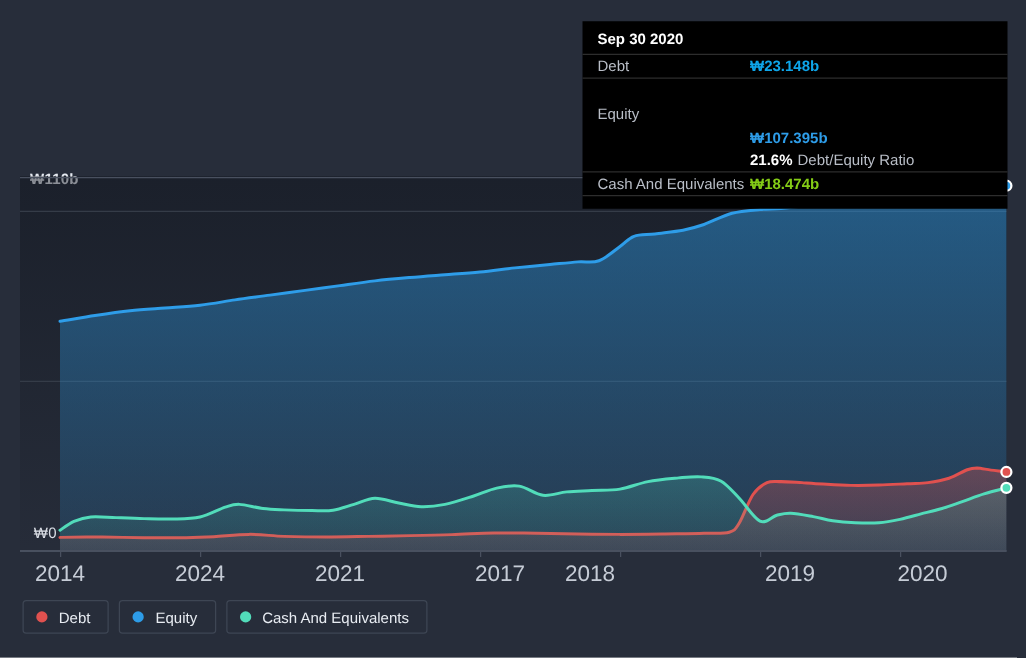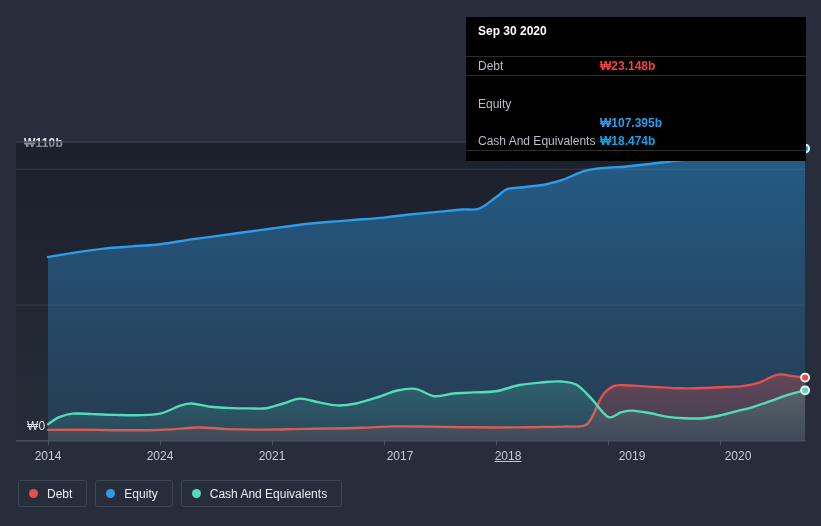--- a/index.html
+++ b/index.html
@@ -2,25 +2,25 @@
 <html><head>
 <meta charset="utf-8">
 <style>
   html,body{margin:0;padding:0;}
   body{font-family:"Liberation Sans",sans-serif;}
   #stage{position:relative;width:821px;height:526px;background:#272d3a;overflow:hidden;}
   svg{position:absolute;left:0;top:0;display:block;}
   .y-label{position:absolute;font-size:12px;color:#e6eaf1;letter-spacing:.2px;}
   .y-label.top{left:24px;top:136px;font-weight:bold;}
   .y-label.zero{left:27px;top:419px;}
-  .x-tick-label{position:absolute;top:449px;transform:translateX(-50%);font-size:12px;color:#c6ccd6;}
+  .x-tick-label{position:absolute;top:449px;transform:translateX(-50%);font-size:18px;color:#c6ccd6;}
   
   .tooltip{position:absolute;left:466px;top:17px;width:340px;background:#000;color:#b9bec7;
            font-size:12px;padding-bottom:10px;z-index:5;box-sizing:border-box;}
-  .tt-title{padding:7px 12px 18px;font-weight:bold;color:#fff;border-bottom:1px solid #2d2d2d;}
+  .tt-title{padding:7px 12px 5px;font-weight:bold;color:#fff;border-bottom:1px solid #2d2d2d;}
   .tt-row{display:flex;align-items:center;padding:2px 12px;min-height:13px;}
   .tt-row.sep{border-bottom:1px solid #2d2d2d;}
   .tt-row .lbl{width:122px;flex:none;}
   .tt-row .val{font-weight:bold;}
   .tt-row .ratio-pct{font-weight:bold;color:#fff;}
   .tt-row .ratio-lbl{color:#b9bec7;margin-left:4px;}
   
   .legend{position:absolute;left:18px;top:480px;display:flex;gap:8px;}
   .leg-item{display:flex;align-items:center;gap:9px;border:1px solid #3e4654;border-radius:3px;
             padding:0 14px 0 10px;height:27px;color:#e8ecf2;font-size:12px;cursor:pointer;box-sizing:border-box;}
@@ -75,38 +75,42 @@
       <circle cx="805.119999999999" cy="148.58086363636363" r="4" fill="#2e9de9" stroke="#ffffff" stroke-width="1.8"></circle>
       <circle cx="805.119999999999" cy="377.57952727272726" r="4" fill="#e0514f" stroke="#ffffff" stroke-width="1.8"></circle>
       <circle cx="805.119999999999" cy="390.2843090909091" r="4" fill="#52dcba" stroke="#ffffff" stroke-width="1.8"></circle>
     </svg>
 
   <div id="x-labels">
       <span class="x-tick-label" style="left: 48px;">2014</span>
       <span class="x-tick-label" style="left: 160px;">2024</span>
       <span class="x-tick-label" style="left: 272px;">2021</span>
       <span class="x-tick-label" style="left: 400px;">2017</span>
-      <span class="x-tick-label" style="left: 508px; text-decoration: underline;">2018</span>
+      <span class="x-tick-label" style="left: 472px;">2018</span>
       <span class="x-tick-label" style="left: 632px;">2019</span>
       <span class="x-tick-label" style="left: 720px; margin-left: 18px;">2020</span>
     </div>
 
   <div class="tooltip">
     <div class="tt-title">Sep 30 2020</div>
     <div class="tt-row sep">
       <span class="lbl">Debt</span>
-      <span class="val" style="color: #ef4444;">₩23.148b</span>
+      <span class="val" style="color: #0ea5e9;">₩23.148b</span>
     </div>
     <div class="tt-row">
       <span class="lbl">Equity</span>
       <span class="val" style="color: rgb(46, 157, 233); margin-top: 38px;">₩107.395b</span>
     </div>
     <div class="tt-row sep">
+      <span class="lbl"></span>
+      <span><span class="ratio-pct">21.6%</span><span class="ratio-lbl">Debt/Equity Ratio</span></span>
+    </div>
+    <div class="tt-row sep">
       <span class="lbl">Cash And Equivalents</span>
-      <span class="val" style="color: #0ea5e9;">₩18.474b</span>
+      <span class="val" style="color: #84cc16;">₩18.474b</span>
     </div>
   </div>
 
   <div class="legend">
     <div class="leg-item">
       <span class="leg-dot" style="background: rgb(224, 81, 79);"></span>
       <span>Debt</span>
     </div>
     <div class="leg-item">
       <span class="leg-dot" style="background: rgb(45, 156, 232);"></span>

